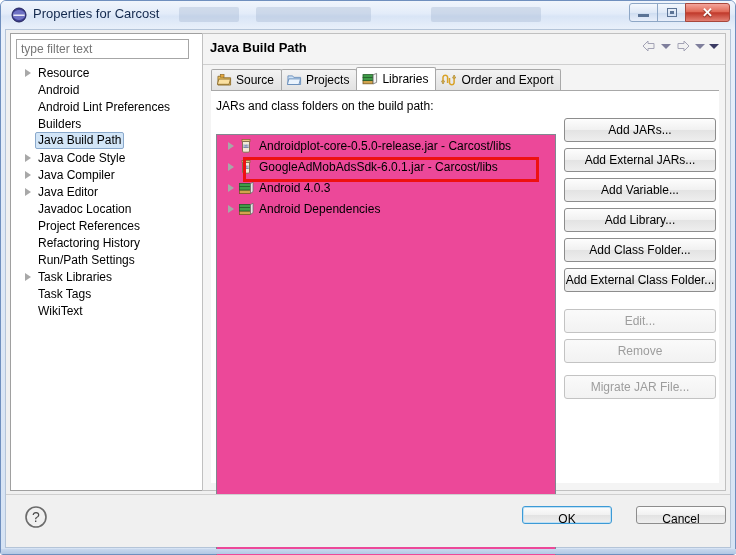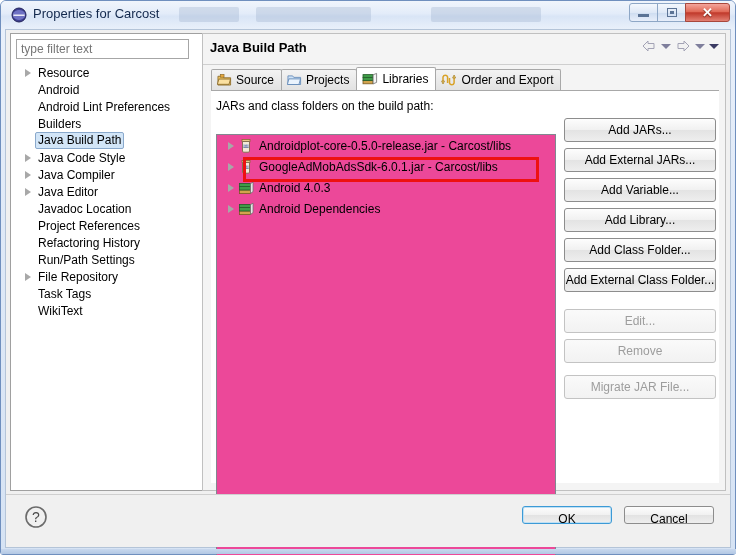--- a/index.html
+++ b/index.html
@@ -276,21 +276,21 @@
     font-family: "Liberation Sans", sans-serif;
     font-size: 12px; color: #000;
     text-align: center; line-height: 24px;
     cursor: default;
   }
   .dlg-btn.ok {
     right: 118px;
     border: 1px solid #3c9ad6;
     box-shadow: 0 0 0 1px #bfe0f4 inset;
   }
-  .dlg-btn.cancel { right: 16px; }
+  .dlg-btn.cancel { right: 4px; }
   .taskbar-edge {
     position: absolute; left: 0; bottom: 0; width: 736px; height: 5px;
     background: linear-gradient(180deg,#c8d8ee 0%, #b3c8e4 100%);
   }
 </style>
 </head>
 <body>
 
 <div class="window">
 
@@ -392,21 +392,21 @@
           <div class="tree-row">
             <div class="twisty empty">
               <div class="tri"></div>
             </div>
             <span class="tree-label">Run/Path Settings</span>
           </div>
           <div class="tree-row">
             <div class="twisty">
               <div class="tri"></div>
             </div>
-            <span class="tree-label">File Repository</span>
+            <span class="tree-label">Task Libraries</span>
           </div>
           <div class="tree-row">
             <div class="twisty empty">
               <div class="tri"></div>
             </div>
             <span class="tree-label">Task Tags</span>
           </div>
           <div class="tree-row">
             <div class="twisty empty">
               <div class="tri"></div>

